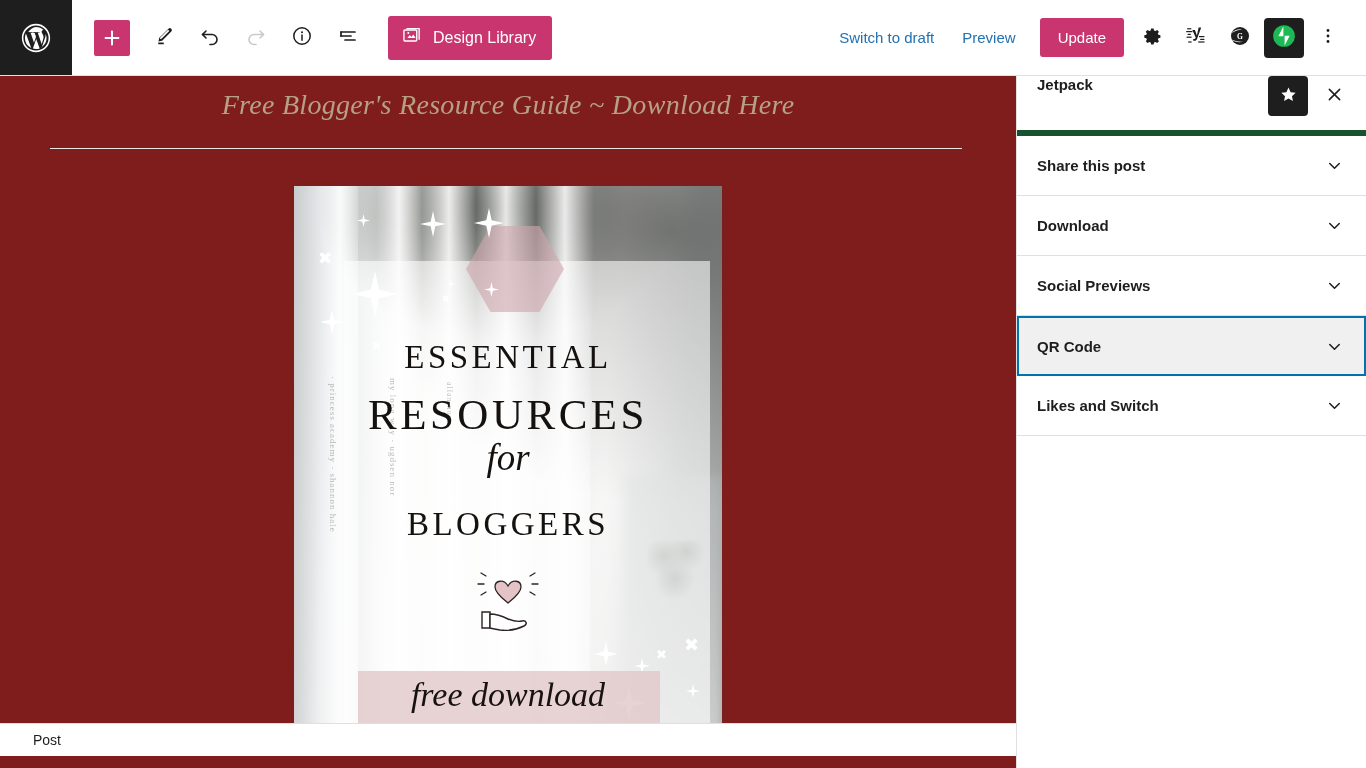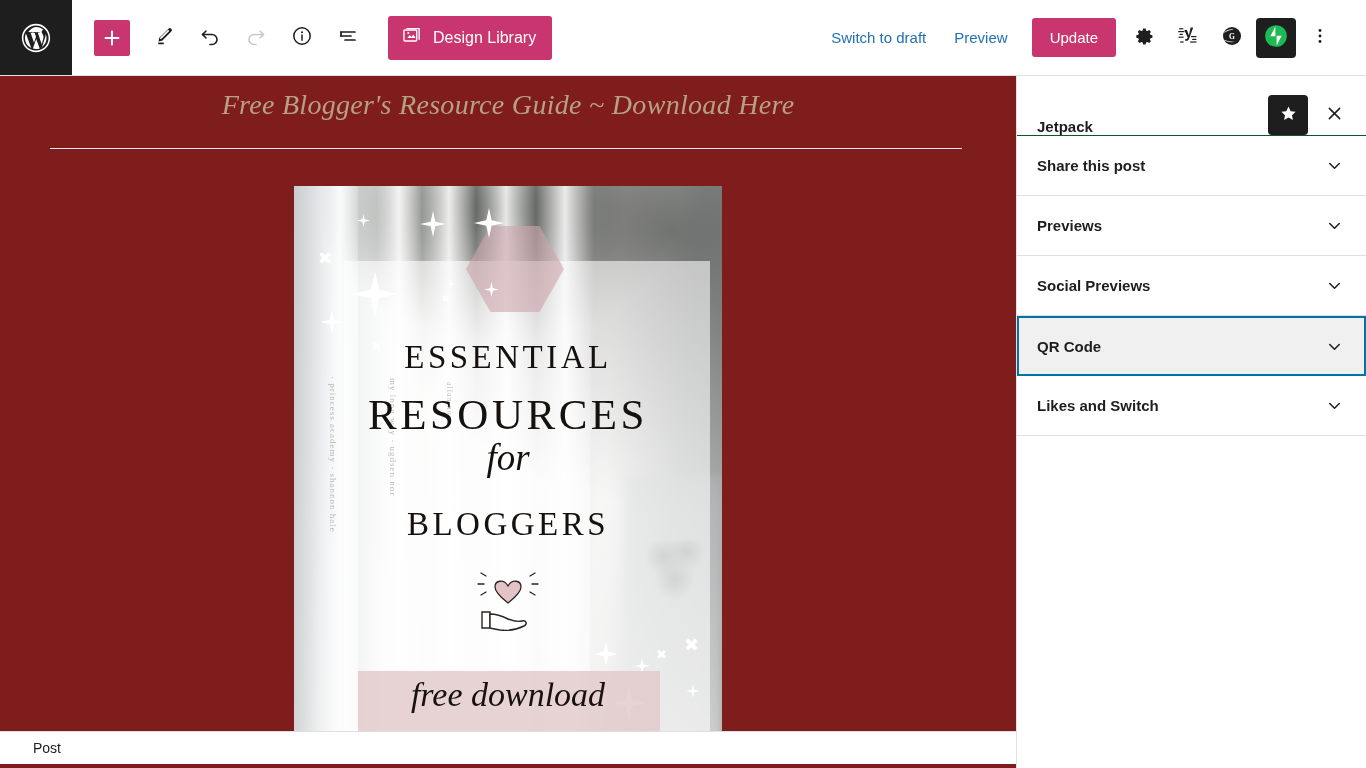--- a/index.html
+++ b/index.html
@@ -83,21 +83,21 @@
     font-weight: 400;
     cursor: pointer;
     font-family: "Liberation Sans", sans-serif;
   }
 
   .toolbar-right {
     margin-left: auto;
     display: flex;
     align-items: center;
     gap: 0px;
-    padding-right: 24px;
+    padding-right: 16px;
   }
   .link-btn {
     background: none; border: none;
     color: #2271b1;
     font-size: 15px;
     font-family: "Liberation Sans", sans-serif;
     cursor: pointer;
     padding: 8px 14px;
     white-space: nowrap;
   }
@@ -296,23 +296,23 @@
     width: 350px;
     flex: 0 0 350px;
     background: #ffffff;
     border-left: 1px solid #e0e0e0;
     display: flex;
     flex-direction: column;
   }
   .sb-header {
     height: 60px;
     display: flex;
-    align-items: flex-end;
+    align-items: flex-start;
     padding: 0 12px 0 20px;
-    border-bottom: 1px solid #14532d;
+    border-bottom: 6px solid #14532d;
   }
   .sb-title {
     font-size: 15px;
     font-weight: bold;
     color: #1e1e1e;
     flex: 1 1 auto;
   }
   .star-btn {
     width: 40px; height: 40px;
     background: #1e1e1e;
@@ -353,21 +353,21 @@
     border: 2px solid #0272a8;
     border-bottom: 2px solid #0272a8;
     padding-left: 18px;
     padding-right: 20px;
   }
   .chev { color: #1e1e1e; display: flex; }
 
   
   .bottom-bar {
     position: absolute;
-    left: 0; bottom: 4px;
+    left: 0; bottom: 12px;
     width: 1016px;
     height: 33px;
     background: #ffffff;
     border-top: 1px solid #e0e0e0;
     display: flex;
     align-items: center;
     padding-left: 33px;
     z-index: 15;
   }
   .bb-label {
@@ -620,21 +620,21 @@
         <div class="panel-row">
           <span class="plabel">Share this post</span>
           <span class="chev">
             <svg width="19" height="19" viewBox="0 0 24 24" fill="none" stroke="currentColor" stroke-width="1.9" stroke-linecap="round" stroke-linejoin="round" aria-hidden="true">
                 <polyline points="6 9.5 12 15.5 18 9.5"></polyline>
               </svg>
           </span>
         </div>
 
         <div class="panel-row">
-          <span class="plabel">Previews</span>
+          <span class="plabel">Download</span>
           <span class="chev">
             <svg width="19" height="19" viewBox="0 0 24 24" fill="none" stroke="currentColor" stroke-width="1.9" stroke-linecap="round" stroke-linejoin="round" aria-hidden="true">
                 <polyline points="6 9.5 12 15.5 18 9.5"></polyline>
               </svg>
           </span>
         </div>
 
         <div class="panel-row">
           <span class="plabel">Social Previews</span>
           <span class="chev">

